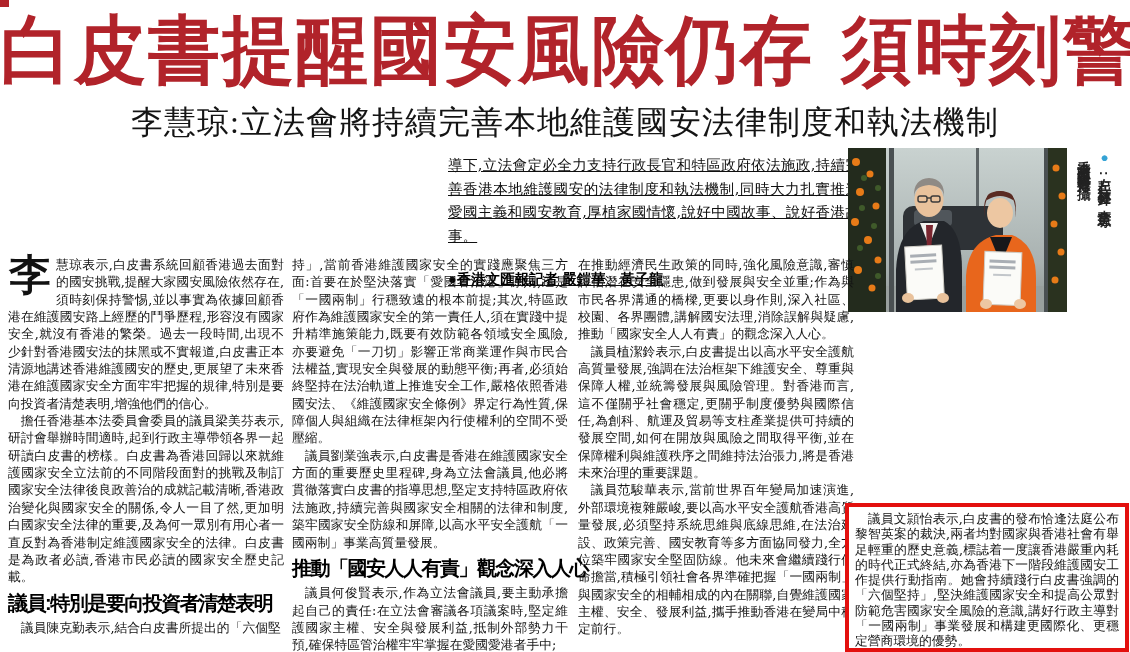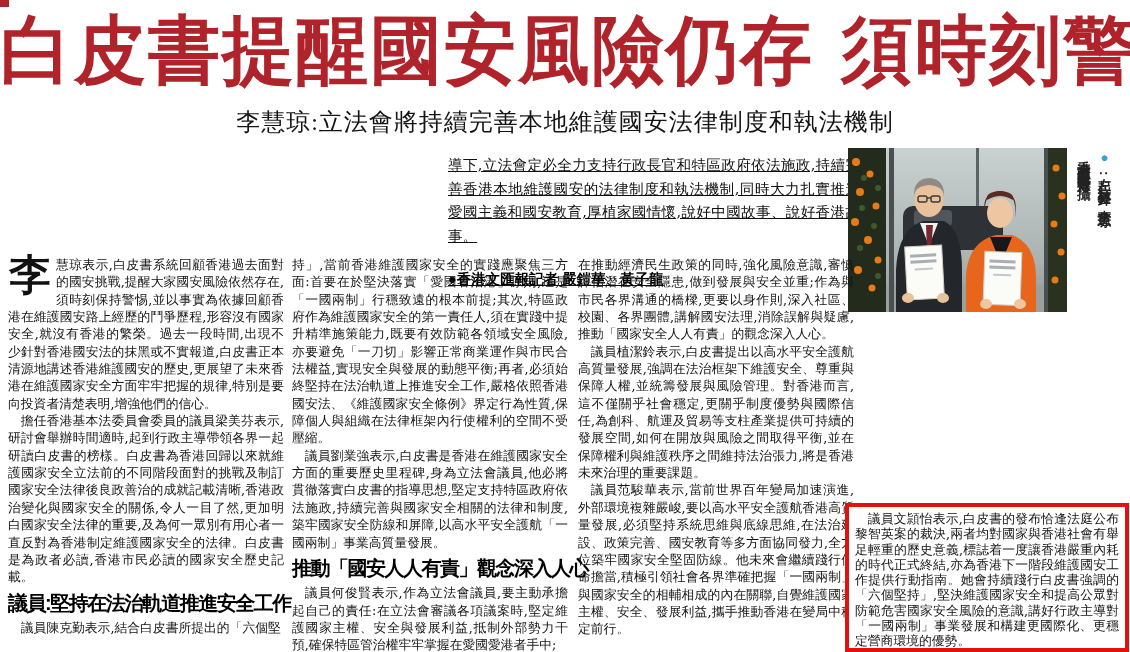--- a/index.html
+++ b/index.html
@@ -14,21 +14,21 @@
   .headline {
     position:absolute; top:0; left:0; right:0; height:96px;
     text-align:center; font-family:"DejaVu Serif", serif;
     font-weight:900; font-size:72px; line-height:96px;
     color:#b1232a; letter-spacing:2px; white-space:nowrap;
     transform:scaleY(1.04); transform-origin:top center;
   }
   .subheadline {
     position:absolute; top:97px; left:0; right:0; height:50px;
     text-align:center; font-family:Liberation Serif, serif;
-    font-weight:400; font-size:24px; line-height:50px; color:#141414;
+    font-weight:400; font-size:32px; line-height:50px; color:#141414;
     letter-spacing:1px; white-space:nowrap;
   }
 
   .lede-col {
     position:absolute; top:153px; font-size:14.6px; line-height:23.6px;
     text-align:justify; color:#101010;
   }
   .lede-c1 { left:12px;  width:405px; text-indent:2em; }
   .lede-c2 { left:448px; width:412px;text-decoration:underline; }
   .byline {
@@ -170,21 +170,21 @@
     </div>
     <div class="photo-caption">
       <div class="cap-line"><span class="cap-bullet">●</span><span>左起:林健鋒、李慧琼</span></div>
       <div class="cap-line">香港文匯報記者曾興偉 攝</div>
     </div>
   </div>
 
   <div class="bcol bc1">
     <p><span class="dropcap">李</span><span>慧琼表示,白皮書系統回顧香港過去面對的國安挑戰,提醒大家國安風險依然存在,須時刻保持警惕,並以事實為依據回顧香港在維護國安路上經歷的鬥爭歷程,形容沒有國家安全,就沒有香港的繁榮。過去一段時間,出現不少針對香港國安法的抹黑或不實報道,白皮書正本清源地講述香港維護國安的歷史,更展望了未來香港在維護國家安全方面牢牢把握的規律,特別是要向投資者清楚表明,增強他們的信心。</span></p>
     <p class="ind">擔任香港基本法委員會委員的議員梁美芬表示,研討會舉辦時間適時,起到行政主導帶領各界一起研讀白皮書的榜樣。白皮書為香港回歸以來就維護國家安全立法前的不同階段面對的挑戰及制訂國家安全法律後良政善治的成就記載清晰,香港政治變化與國家安全的關係,令人一目了然,更加明白國家安全法律的重要,及為何一眾別有用心者一直反對為香港制定維護國家安全的法律。白皮書是為政者必讀,香港市民必讀的國家安全歷史記載。</p>
-    <h3 class="subhead">議員:堅持在法治軌道推進安全工作</h3>
+    <h3 class="subhead">議員:特別是要向投資者清楚表明</h3>
     <p class="ind">議員陳克勤表示,結合白皮書所提出的「六個堅</p>
   </div>
 
   <div class="bcol bc2">
     <p>持」,當前香港維護國家安全的實踐應聚焦三方面:首要在於堅決落實「愛國者治港」原則,這是「一國兩制」行穩致遠的根本前提;其次,特區政府作為維護國家安全的第一責任人,須在實踐中提升精準施策能力,既要有效防範各領域安全風險,亦要避免「一刀切」影響正常商業運作與市民合法權益,實現安全與發展的動態平衡;再者,必須始終堅持在法治軌道上推進安全工作,嚴格依照香港國安法、《維護國家安全條例》界定行為性質,保障個人與組織在法律框架內行使權利的空間不受壓縮。</p>
     <p class="ind">議員劉業強表示,白皮書是香港在維護國家安全方面的重要歷史里程碑,身為立法會議員,他必將貫徹落實白皮書的指導思想,堅定支持特區政府依法施政,持續完善與國家安全相關的法律和制度,築牢國家安全防線和屏障,以高水平安全護航「一國兩制」事業高質量發展。</p>
     <h3 class="subhead">推動「國安人人有責」觀念深入人心</h3>
     <p class="ind">議員何俊賢表示,作為立法會議員,要主動承擔起自己的責任:在立法會審議各項議案時,堅定維護國家主權、安全與發展利益,抵制外部勢力干預,確保特區管治權牢牢掌握在愛國愛港者手中;</p>
   </div>
 

